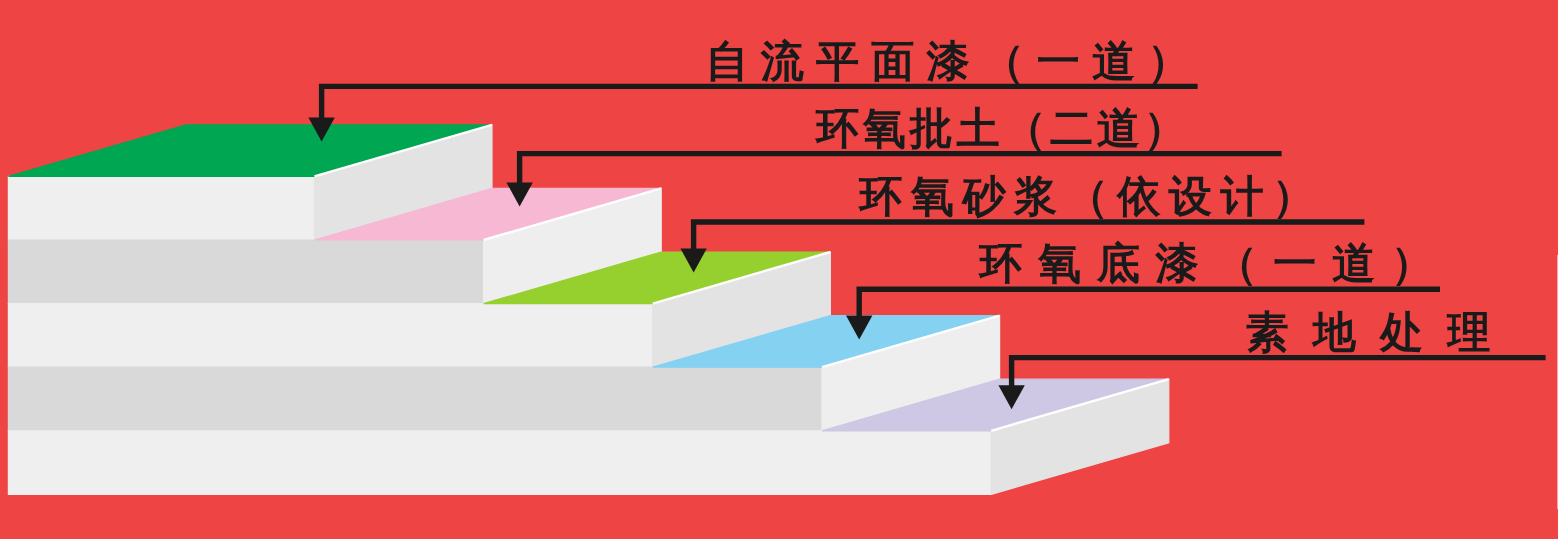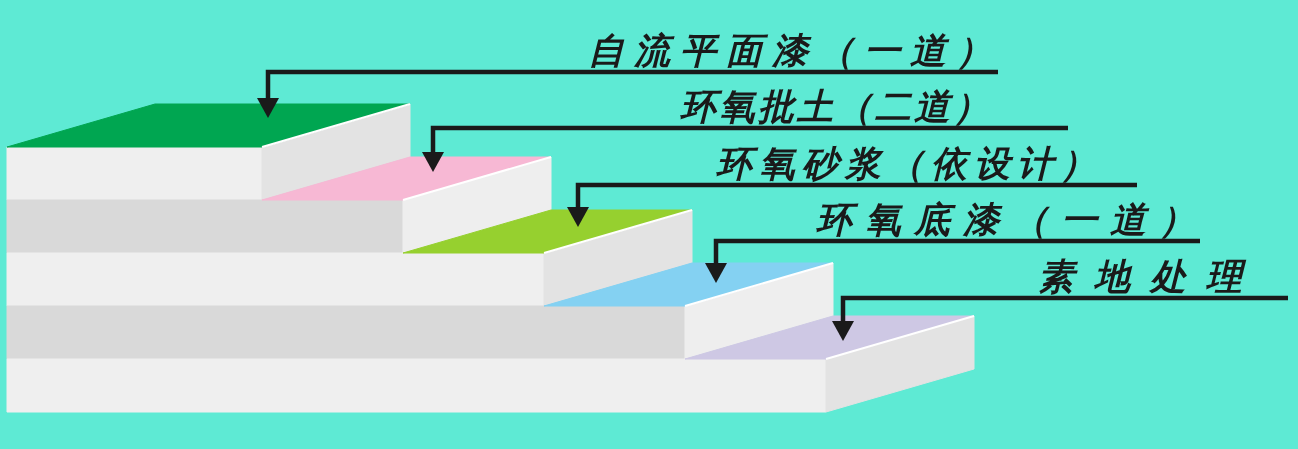--- a/index.html
+++ b/index.html
@@ -4,24 +4,23 @@
 <style>
   html, body {
     margin: 0;
     padding: 0;
     background: #ffffff;
   }
   #stage {
     position: relative;
     width: 1298px;
     height: 449px;
-    background: #5eead4;
+    background: #ef4444;
     overflow: hidden;
     font-family: "Liberation Sans", sans-serif;
-    font-style: italic;
   }
   #diagram-svg {
     position: absolute;
     left: 0;
     top: 0;
     width: 1298px;
     height: 449px;
     display: block;
   }
   .callout-label {

